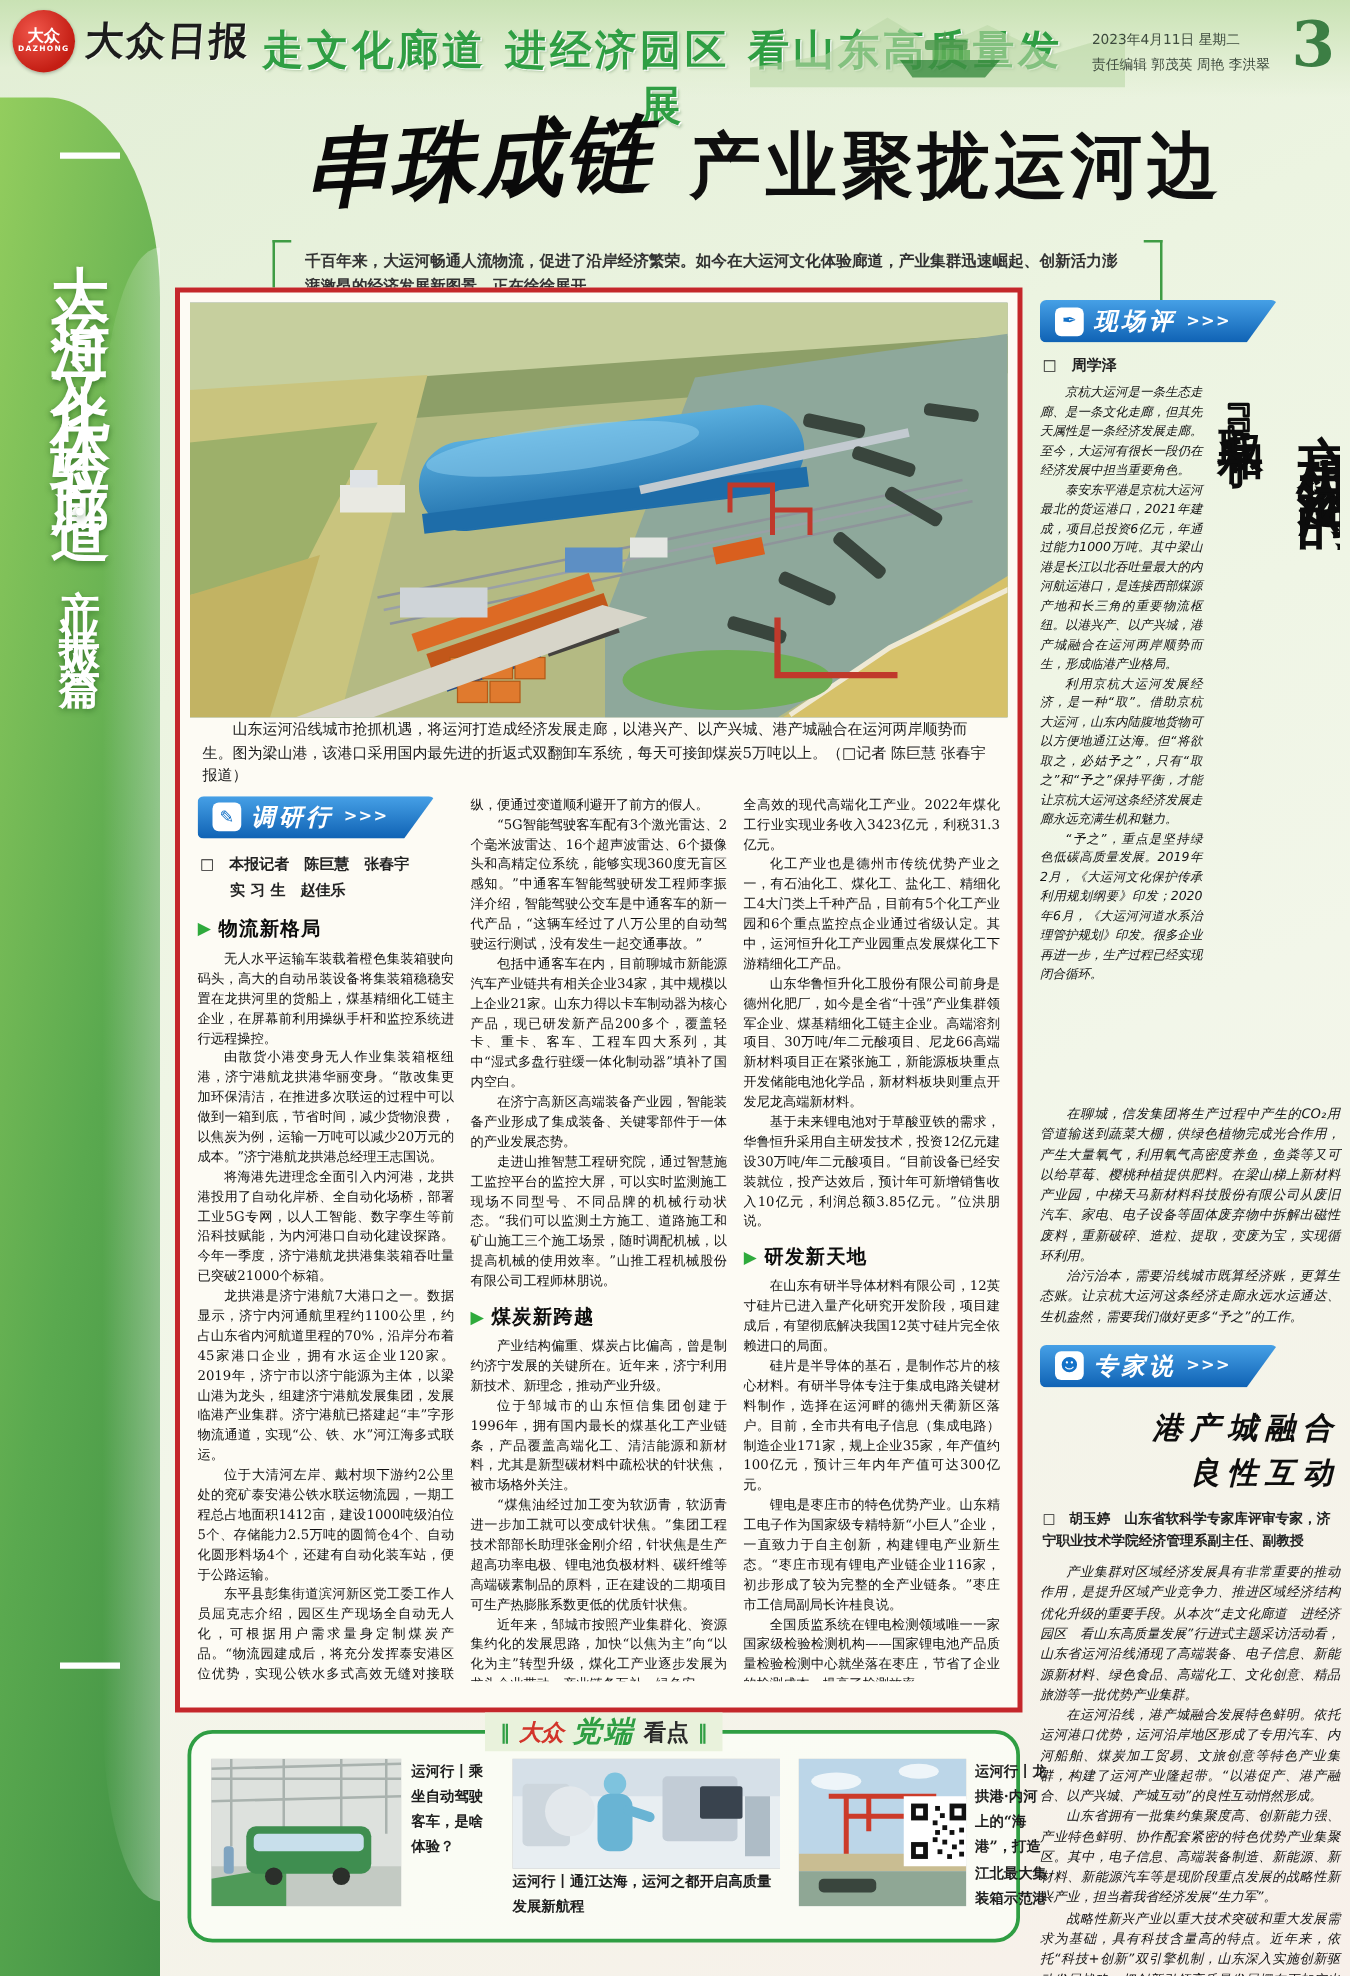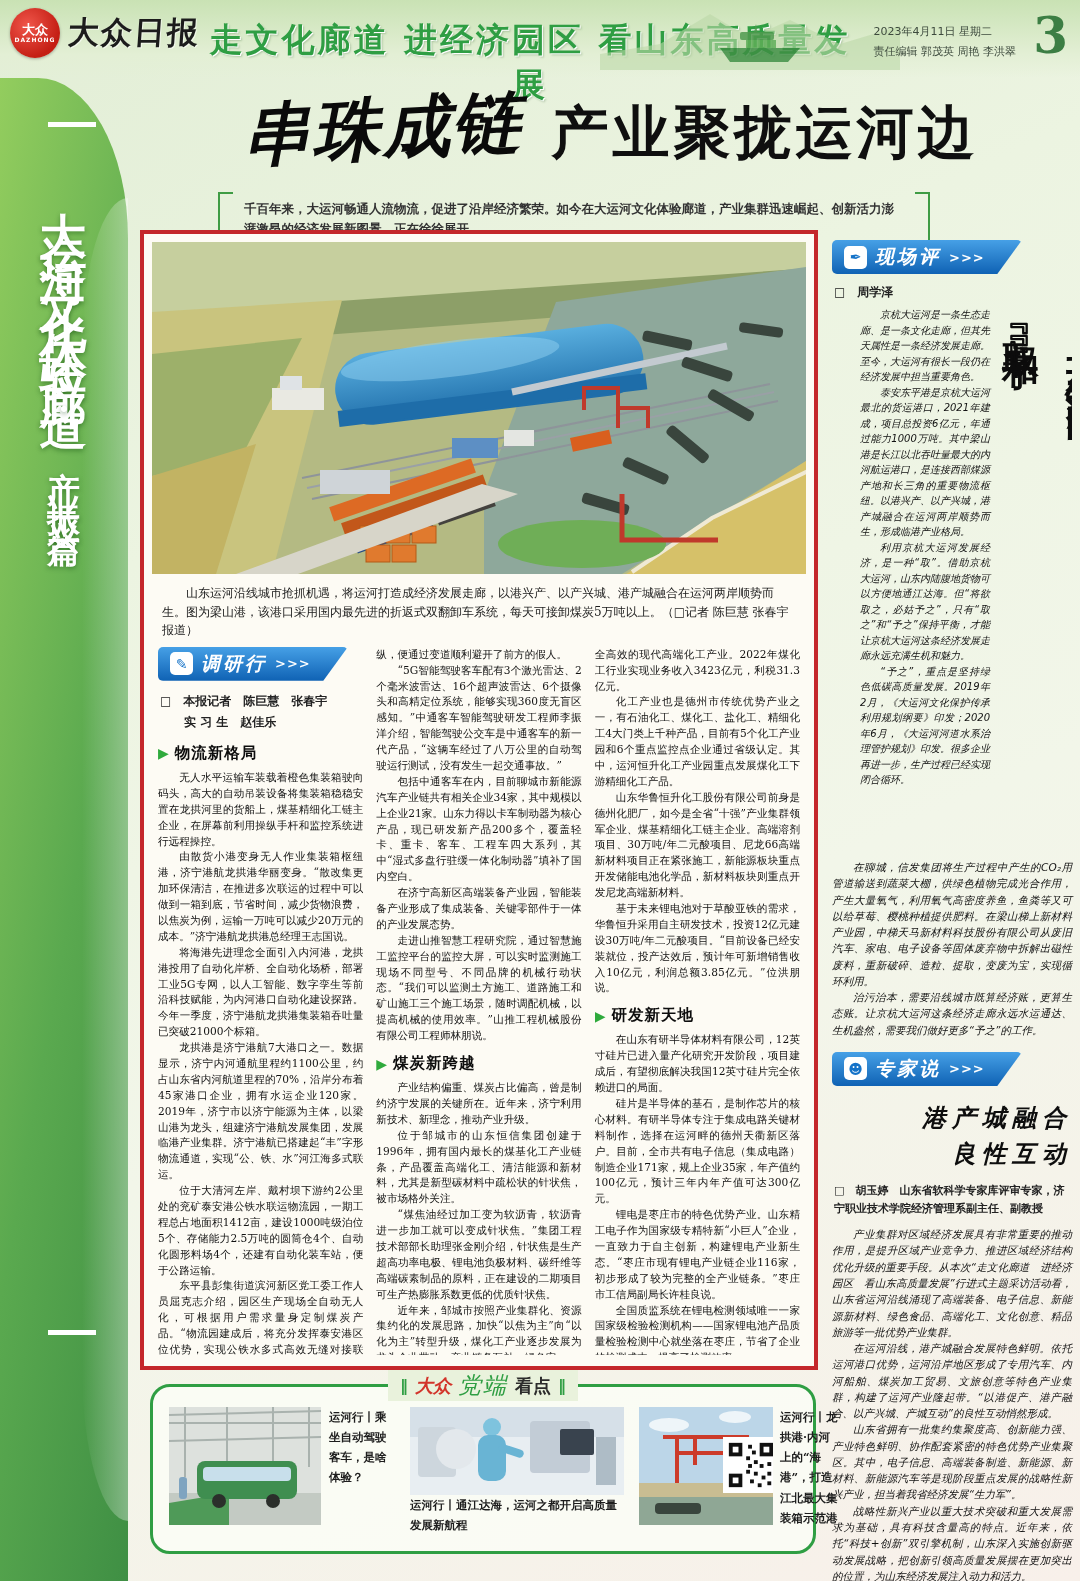--- a/index.html
+++ b/index.html
@@ -53,21 +53,21 @@
 .deck::before,.deck::after { content:""; position:absolute; top:0; bottom:0; width:13px;
   border:2.5px solid #3f9c44; }
 .deck::before { left:0; border-right:none; }
 .deck::after { right:0; border-left:none; }
 
 
 .red-box { position:absolute; left:140px; top:230px; width:678px; height:1140px;
   border:4px solid #c4272b; background:#fdfbf4; padding:8px 8px 0; }
 .photo-wrap { height:332px; overflow:hidden; background:#9fb3a8; }
 .photo-caption { font-family:"DejaVu Serif",serif; font-size:12px; line-height:1.55;
-  margin:10px 10px 5px; color:#1a1a1a; }
+  margin:0 10px 5px; color:#1a1a1a; }
 .cols { display:flex; gap:13px; padding:2px 6px 0; }
 .col { flex:1; height:708px; overflow:hidden; font-family:"DejaVu Serif","Liberation Serif",serif; }
 .para { font-size:10.6px; line-height:1.5; text-align:justify; text-indent:2em; color:#111; }
 .para.noindent { text-indent:0; }
 
 
 .badge { display:flex; align-items:center; gap:8px; width:190px; height:34px; padding:0 12px;
   background:linear-gradient(180deg,#46a0e6,#0f62b4);
   clip-path:polygon(0 0,100% 0,87% 100%,0 100%); border-radius:5px; color:#fff; }
 .badge .icon { width:23px; height:23px; background:#fff; border-radius:5px; color:#1472c8;
@@ -80,43 +80,43 @@
 
 .subhead { display:flex; align-items:center; margin:9px 0 6px; }
 .subhead .arrow { color:#2faa3c; font-size:14px; margin-right:6px; }
 .subhead .st { flex:1; text-align:left; font-weight:bold; font-size:15.5px;
   letter-spacing:1px; color:#0d0d0d; font-family:"DejaVu Sans",sans-serif; }
 
 
 .right-col { position:absolute; left:832px; top:240px; width:240px; }
 .sr-byline { font-family:"DejaVu Serif",serif; font-size:12px; font-weight:bold;
   margin:10px 2px 6px; color:#222; }
-.sr-row { display:flex; gap:6px; height:552px; overflow:hidden;margin-left:28px; }
+.sr-row { display:flex; gap:6px; height:552px; overflow:hidden; }
 .sr-text { width:130px; flex:none; }
 .kai .para { font-style:italic; font-size:10px; line-height:1.55; }
 .vert-head { flex:1; writing-mode:vertical-rl; text-orientation:upright;
   font-family:"DejaVu Serif",serif; font-weight:bold; color:#0c0c0c; padding-top:4px; }
 .vh1 { font-size:45px; letter-spacing:10px; margin-left:12px; }
 .vh2 { font-size:37px; letter-spacing:3px; margin-right:10px; }
-.sr-wide { margin-top:0; }
+.sr-wide { margin-top:24px; }
 .sr-wide .para { font-style:italic; font-size:10.5px; }
 
 .exp-title { text-align:right; font-size:24px; font-weight:900; letter-spacing:6px;
   color:#0d0d0d; line-height:1.5; margin:14px 0 10px;font-style:italic; }
 .exp-byline { font-size:11px; font-weight:bold; line-height:1.65; margin:0 2px 8px; color:#222; }
 .exp-paras .para { font-style:italic; font-size:10.5px; }
 
 
 .bottom-box { position:absolute; left:150px; top:1384px; width:666px; height:170px;
   border:3px solid #2f9e43; border-radius:20px; background:rgba(250,253,246,.85); }
 .bb-title { position:absolute; top:-17px; left:50%; transform:translateX(-50%);
   background:#e9f2dc; padding:0 12px; display:flex; align-items:center; gap:7px; white-space:nowrap; }
 .bb-deco { color:#2f9e43; font-weight:900; font-size:16px; }
 .bb-logo { color:#d2342a; font-weight:900; font-size:18px; font-style:italic; }
-.bb-strong { color:#2f9e43; font-size:23px; font-weight:400; font-style:italic; letter-spacing:2px; }
+.bb-strong { color:#2f9e43; font-size:23px; font-weight:700; font-style:italic; letter-spacing:2px; }
 .bb-light { color:#2b2b2b; font-size:18px; font-weight:800; }
 .bb-items { display:flex; gap:15px; padding:20px 16px 0; }
 .bb-cap { font-family:"DejaVu Serif",serif; font-weight:bold; font-size:11.5px;
   line-height:1.75; color:#1d1d1d; }
 .item1 { display:flex; gap:8px; }
 .item1 .bb-cap { width:66px; }
 .item2 { width:214px; display:flex; flex-direction:column; }
 .item3 { display:flex; gap:7px; }
 .item3 .bb-cap { width:60px; }
 .ph { background:#ccc; overflow:hidden; flex:none; position:relative; }

